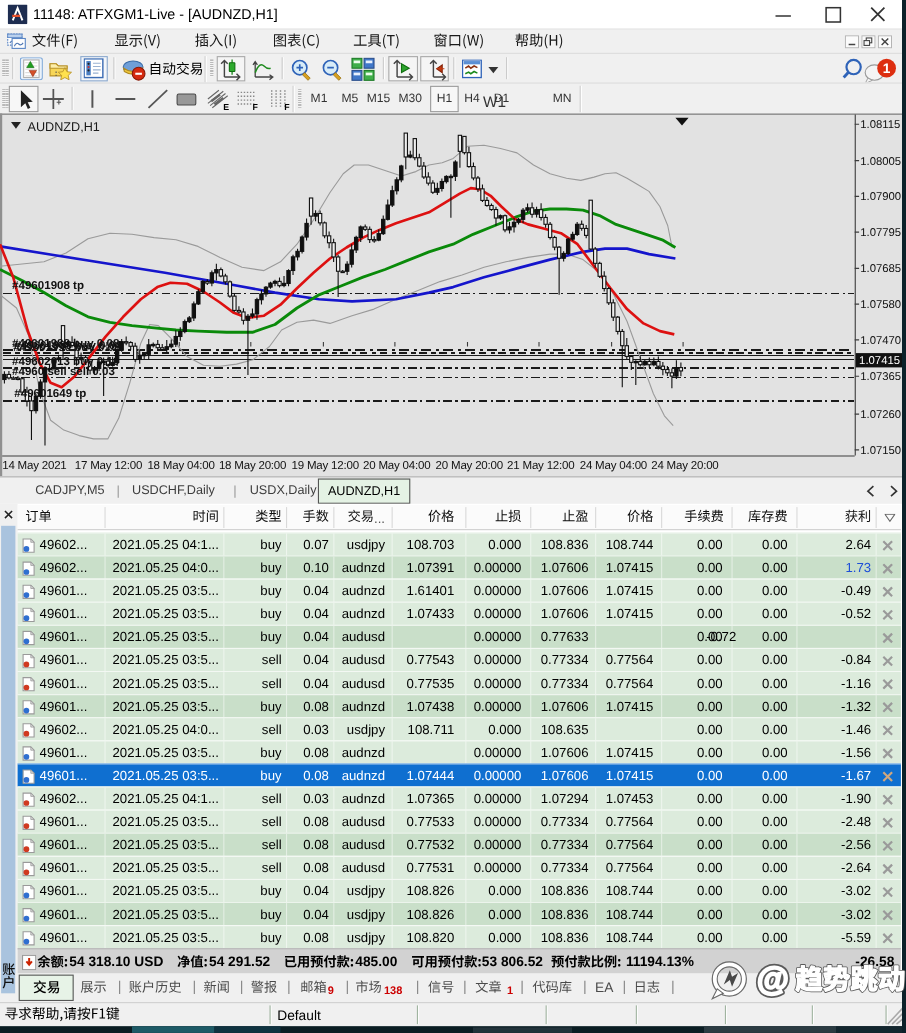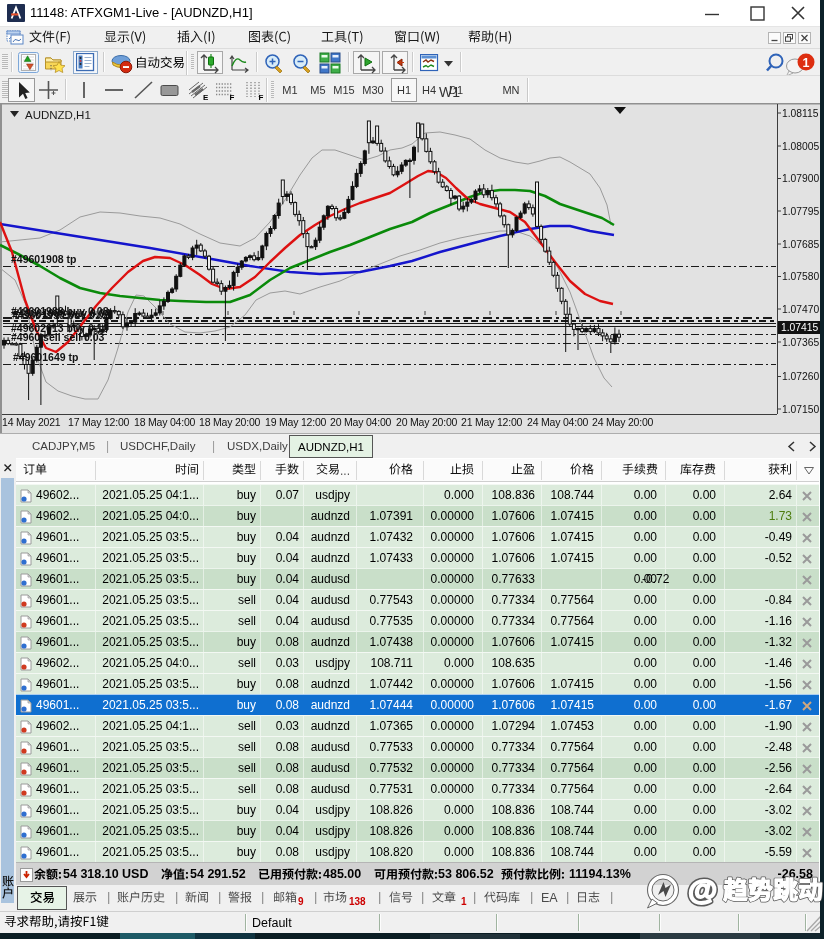--- a/index.html
+++ b/index.html
@@ -733,20 +733,21 @@
 <svg class="abs" style="left:4px;top:4px" width="12" height="14">
           <path d="M1 1 h7 l3 3 v9 h-10 Z" fill="#fff" stroke="#9a9a9a"></path>
           <path d="M8 1 l3 3 h-3 Z" fill="#d8d8d8" stroke="#9a9a9a" stroke-width="0.7"></path>
           <circle cx="4" cy="10" r="2.6" fill="#2f6fd0"></circle>
         </svg>
 <div class="cell" style="left:20px;color:#000">49602...</div>
 <div class="cell" style="left:33px;width:150px;text-align:right;color:#000">2021.05.25 04:1...</div>
 <div class="cell" style="left:90px;width:150px;text-align:right;color:#000">buy</div>
 <div class="cell" style="left:133px;width:150px;text-align:right;color:#000">0.07</div>
 <div class="cell" style="left:184px;width:150px;text-align:right;color:#000">usdjpy</div>
+<div class="cell" style="left:247px;width:150px;text-align:right;color:#000">108.703</div>
 <div class="cell" style="left:308px;width:150px;text-align:right;color:#000">0.000</div>
 <div class="cell" style="left:369px;width:150px;text-align:right;color:#000">108.836</div>
 <div class="cell" style="left:428px;width:150px;text-align:right;color:#000">108.744</div>
 <div class="cell" style="left:491px;width:150px;text-align:right;color:#000">0.00</div>
 <div class="cell" style="left:550px;width:150px;text-align:right;color:#000">0.00</div>
 <div class="cell" style="left:626px;width:150px;text-align:right;color:#000">2.64</div>
 <svg class="abs" style="left:786px;top:6px" width="10" height="10">
           <path d="M1 1 L9 9 M9 1 L1 9" stroke="#9a9a9a" stroke-width="2"></path>
         </svg>
 </div>
@@ -764,28 +765,29 @@
 <div class="abs" style="left:708px;top:0;width:1px;height:21px;background:rgba(255,255,255,0.5)"></div>
 <div class="abs" style="left:780px;top:0;width:1px;height:21px;background:rgba(255,255,255,0.5)"></div>
 <svg class="abs" style="left:4px;top:4px" width="12" height="14">
           <path d="M1 1 h7 l3 3 v9 h-10 Z" fill="#fff" stroke="#9a9a9a"></path>
           <path d="M8 1 l3 3 h-3 Z" fill="#d8d8d8" stroke="#9a9a9a" stroke-width="0.7"></path>
           <circle cx="4" cy="10" r="2.6" fill="#2f6fd0"></circle>
         </svg>
 <div class="cell" style="left:20px;color:#000">49602...</div>
 <div class="cell" style="left:33px;width:150px;text-align:right;color:#000">2021.05.25 04:0...</div>
 <div class="cell" style="left:90px;width:150px;text-align:right;color:#000">buy</div>
+<div class="cell" style="left:133px;width:150px;text-align:right;color:#000">0.10</div>
 <div class="cell" style="left:184px;width:150px;text-align:right;color:#000">audnzd</div>
 <div class="cell" style="left:247px;width:150px;text-align:right;color:#000">1.07391</div>
 <div class="cell" style="left:308px;width:150px;text-align:right;color:#000">0.00000</div>
 <div class="cell" style="left:369px;width:150px;text-align:right;color:#000">1.07606</div>
 <div class="cell" style="left:428px;width:150px;text-align:right;color:#000">1.07415</div>
 <div class="cell" style="left:491px;width:150px;text-align:right;color:#000">0.00</div>
 <div class="cell" style="left:550px;width:150px;text-align:right;color:#000">0.00</div>
-<div class="cell" style="left:626px;width:150px;text-align:right;color:#4d7c0f">1.73</div>
+<div class="cell" style="left:626px;width:150px;text-align:right;color:#1d4ed8">1.73</div>
 <svg class="abs" style="left:786px;top:6px" width="10" height="10">
           <path d="M1 1 L9 9 M9 1 L1 9" stroke="#9a9a9a" stroke-width="2"></path>
         </svg>
 </div>
 <div class="row" style="top:68px;background:#dcebdc;border-top:1px solid rgba(255,255,255,0.65)">
 <div class="abs" style="left:79px;top:0;width:1px;height:21px;background:rgba(255,255,255,0.5)"></div>
 <div class="abs" style="left:187px;top:0;width:1px;height:21px;background:rgba(255,255,255,0.5)"></div>
 <div class="abs" style="left:244px;top:0;width:1px;height:21px;background:rgba(255,255,255,0.5)"></div>
 <div class="abs" style="left:287px;top:0;width:1px;height:21px;background:rgba(255,255,255,0.5)"></div>
 <div class="abs" style="left:340px;top:0;width:1px;height:21px;background:rgba(255,255,255,0.5)"></div>
@@ -799,21 +801,21 @@
 <svg class="abs" style="left:4px;top:4px" width="12" height="14">
           <path d="M1 1 h7 l3 3 v9 h-10 Z" fill="#fff" stroke="#9a9a9a"></path>
           <path d="M8 1 l3 3 h-3 Z" fill="#d8d8d8" stroke="#9a9a9a" stroke-width="0.7"></path>
           <circle cx="4" cy="10" r="2.6" fill="#2f6fd0"></circle>
         </svg>
 <div class="cell" style="left:20px;color:#000">49601...</div>
 <div class="cell" style="left:33px;width:150px;text-align:right;color:#000">2021.05.25 03:5...</div>
 <div class="cell" style="left:90px;width:150px;text-align:right;color:#000">buy</div>
 <div class="cell" style="left:133px;width:150px;text-align:right;color:#000">0.04</div>
 <div class="cell" style="left:184px;width:150px;text-align:right;color:#000">audnzd</div>
-<div class="cell" style="left:247px;width:150px;text-align:right;color:#000">1.07432</div>
+<div class="cell" style="left:247px;width:150px;text-align:right;color:#000">1.61401</div>
 <div class="cell" style="left:308px;width:150px;text-align:right;color:#000">0.00000</div>
 <div class="cell" style="left:369px;width:150px;text-align:right;color:#000">1.07606</div>
 <div class="cell" style="left:428px;width:150px;text-align:right;color:#000">1.07415</div>
 <div class="cell" style="left:491px;width:150px;text-align:right;color:#000">0.00</div>
 <div class="cell" style="left:550px;width:150px;text-align:right;color:#000">0.00</div>
 <div class="cell" style="left:626px;width:150px;text-align:right;color:#000">-0.49</div>
 <svg class="abs" style="left:786px;top:6px" width="10" height="10">
           <path d="M1 1 L9 9 M9 1 L1 9" stroke="#9a9a9a" stroke-width="2"></path>
         </svg>
 </div>
@@ -1034,21 +1036,20 @@
 <svg class="abs" style="left:4px;top:4px" width="12" height="14">
           <path d="M1 1 h7 l3 3 v9 h-10 Z" fill="#fff" stroke="#9a9a9a"></path>
           <path d="M8 1 l3 3 h-3 Z" fill="#d8d8d8" stroke="#9a9a9a" stroke-width="0.7"></path>
           <circle cx="4" cy="10" r="2.6" fill="#2f6fd0"></circle>
         </svg>
 <div class="cell" style="left:20px;color:#000">49601...</div>
 <div class="cell" style="left:33px;width:150px;text-align:right;color:#000">2021.05.25 03:5...</div>
 <div class="cell" style="left:90px;width:150px;text-align:right;color:#000">buy</div>
 <div class="cell" style="left:133px;width:150px;text-align:right;color:#000">0.08</div>
 <div class="cell" style="left:184px;width:150px;text-align:right;color:#000">audnzd</div>
-<div class="cell" style="left:247px;width:150px;text-align:right;color:#000">1.07442</div>
 <div class="cell" style="left:308px;width:150px;text-align:right;color:#000">0.00000</div>
 <div class="cell" style="left:369px;width:150px;text-align:right;color:#000">1.07606</div>
 <div class="cell" style="left:428px;width:150px;text-align:right;color:#000">1.07415</div>
 <div class="cell" style="left:491px;width:150px;text-align:right;color:#000">0.00</div>
 <div class="cell" style="left:550px;width:150px;text-align:right;color:#000">0.00</div>
 <div class="cell" style="left:626px;width:150px;text-align:right;color:#000">-1.56</div>
 <svg class="abs" style="left:786px;top:6px" width="10" height="10">
           <path d="M1 1 L9 9 M9 1 L1 9" stroke="#9a9a9a" stroke-width="2"></path>
         </svg>
 </div>

